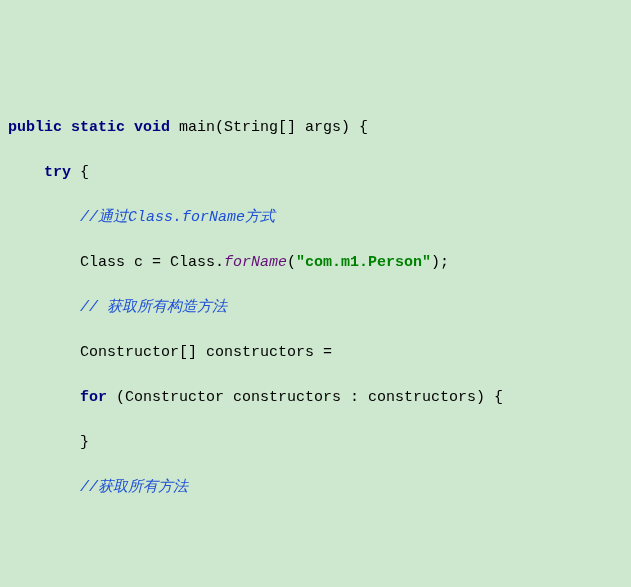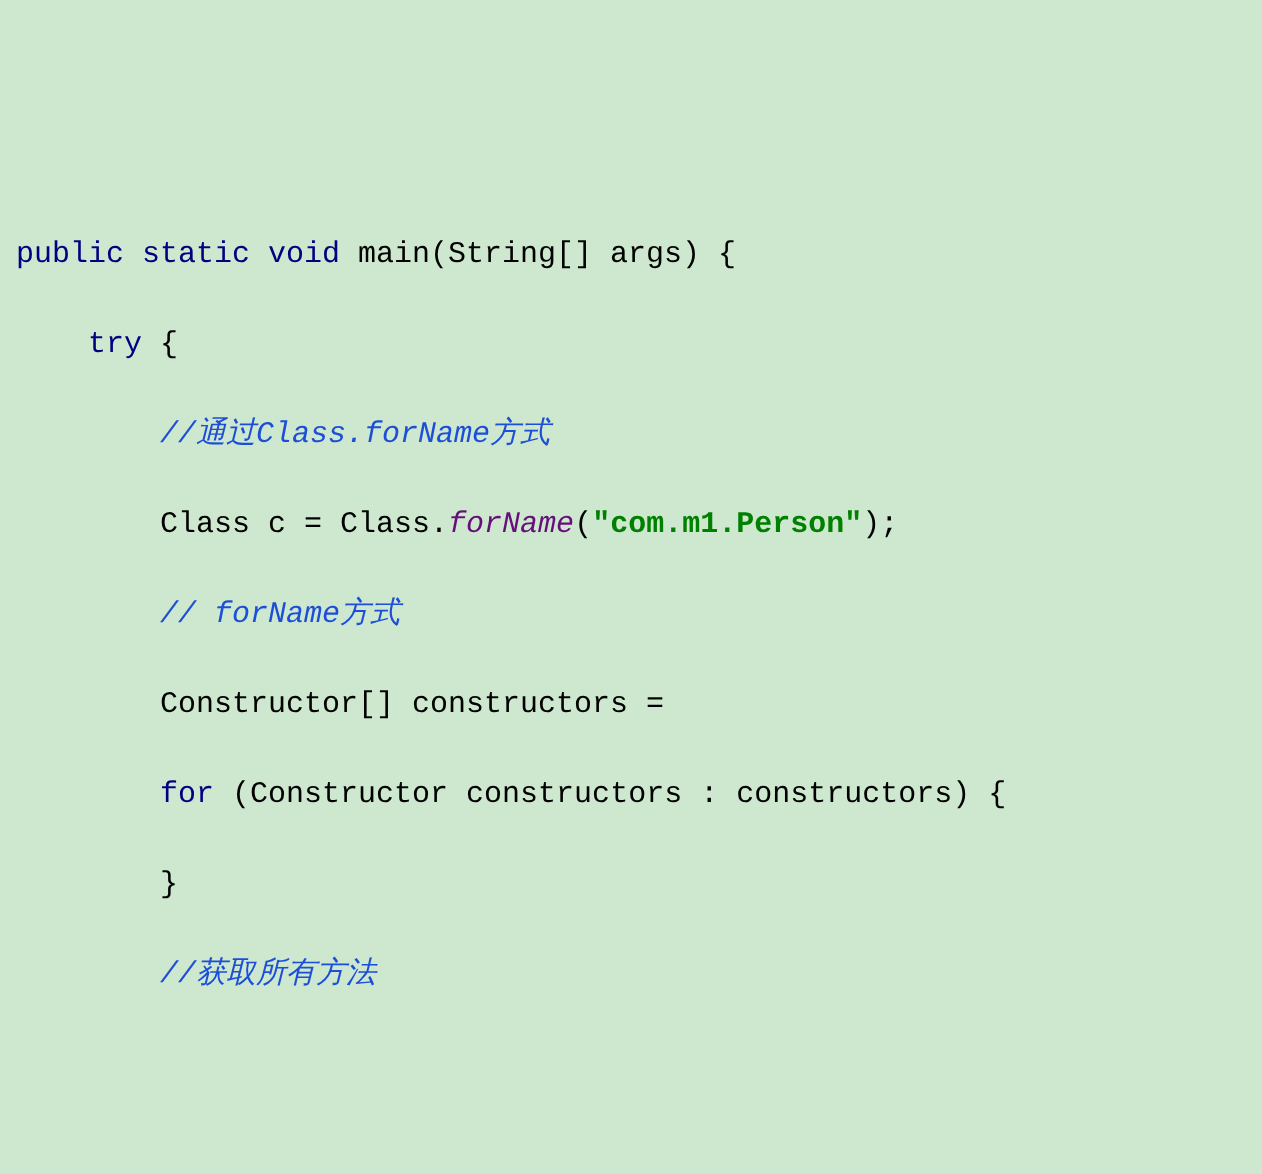--- a/index.html
+++ b/index.html
@@ -11,38 +11,38 @@
     line-height: 1.5;
     color: #000;
     width: 631px;
     height: 587px;
     overflow: hidden;
     white-space: pre;
   }
   .code {
     padding: 4px 0 0 8px;
   }
-  .kw { color: #000080; font-weight: normal; text-align: center; }
+  .kw { color: #000080; font-weight: bold; text-align: center; }
   .cm { color: #1d4ed8; font-style: italic; }
   .str { color: #008000; font-weight: bold; }
   .st { color: #660e7a; font-style: italic; text-align: center; }
   .stbold { color: #660e7a; font-style: italic; font-weight: bold; }
   .line { display: block; }
 </style>
 </head>
 <body>
 
 
 
 <div class="code">
 <span class="line"><span class="kw">public static void</span><span> main(String[] args) {</span></span>
 <span class="line">    <span class="kw">try</span><span> {</span></span>
 <span class="line">        <span class="cm">//通过Class.forName方式</span></span>
 <span class="line">        <span>Class c = Class.</span><span class="st">forName</span><span>(</span><span class="str">"com.m1.Person"</span><span>);</span></span>
-<span class="line">        <span class="cm">// forName方式</span></span>
+<span class="line">        <span class="cm">// 获取所有构造方法</span></span>
 <span class="line">        <span>Constructor[] constructors =</span></span>
 <span class="line">        <span class="kw">for</span><span> (Constructor constructors : constructors) {</span></span>
 <span class="line">        <span>}</span></span>
 <span class="line">        <span class="cm">//获取所有方法</span></span>
 
 
 
 
 
 

